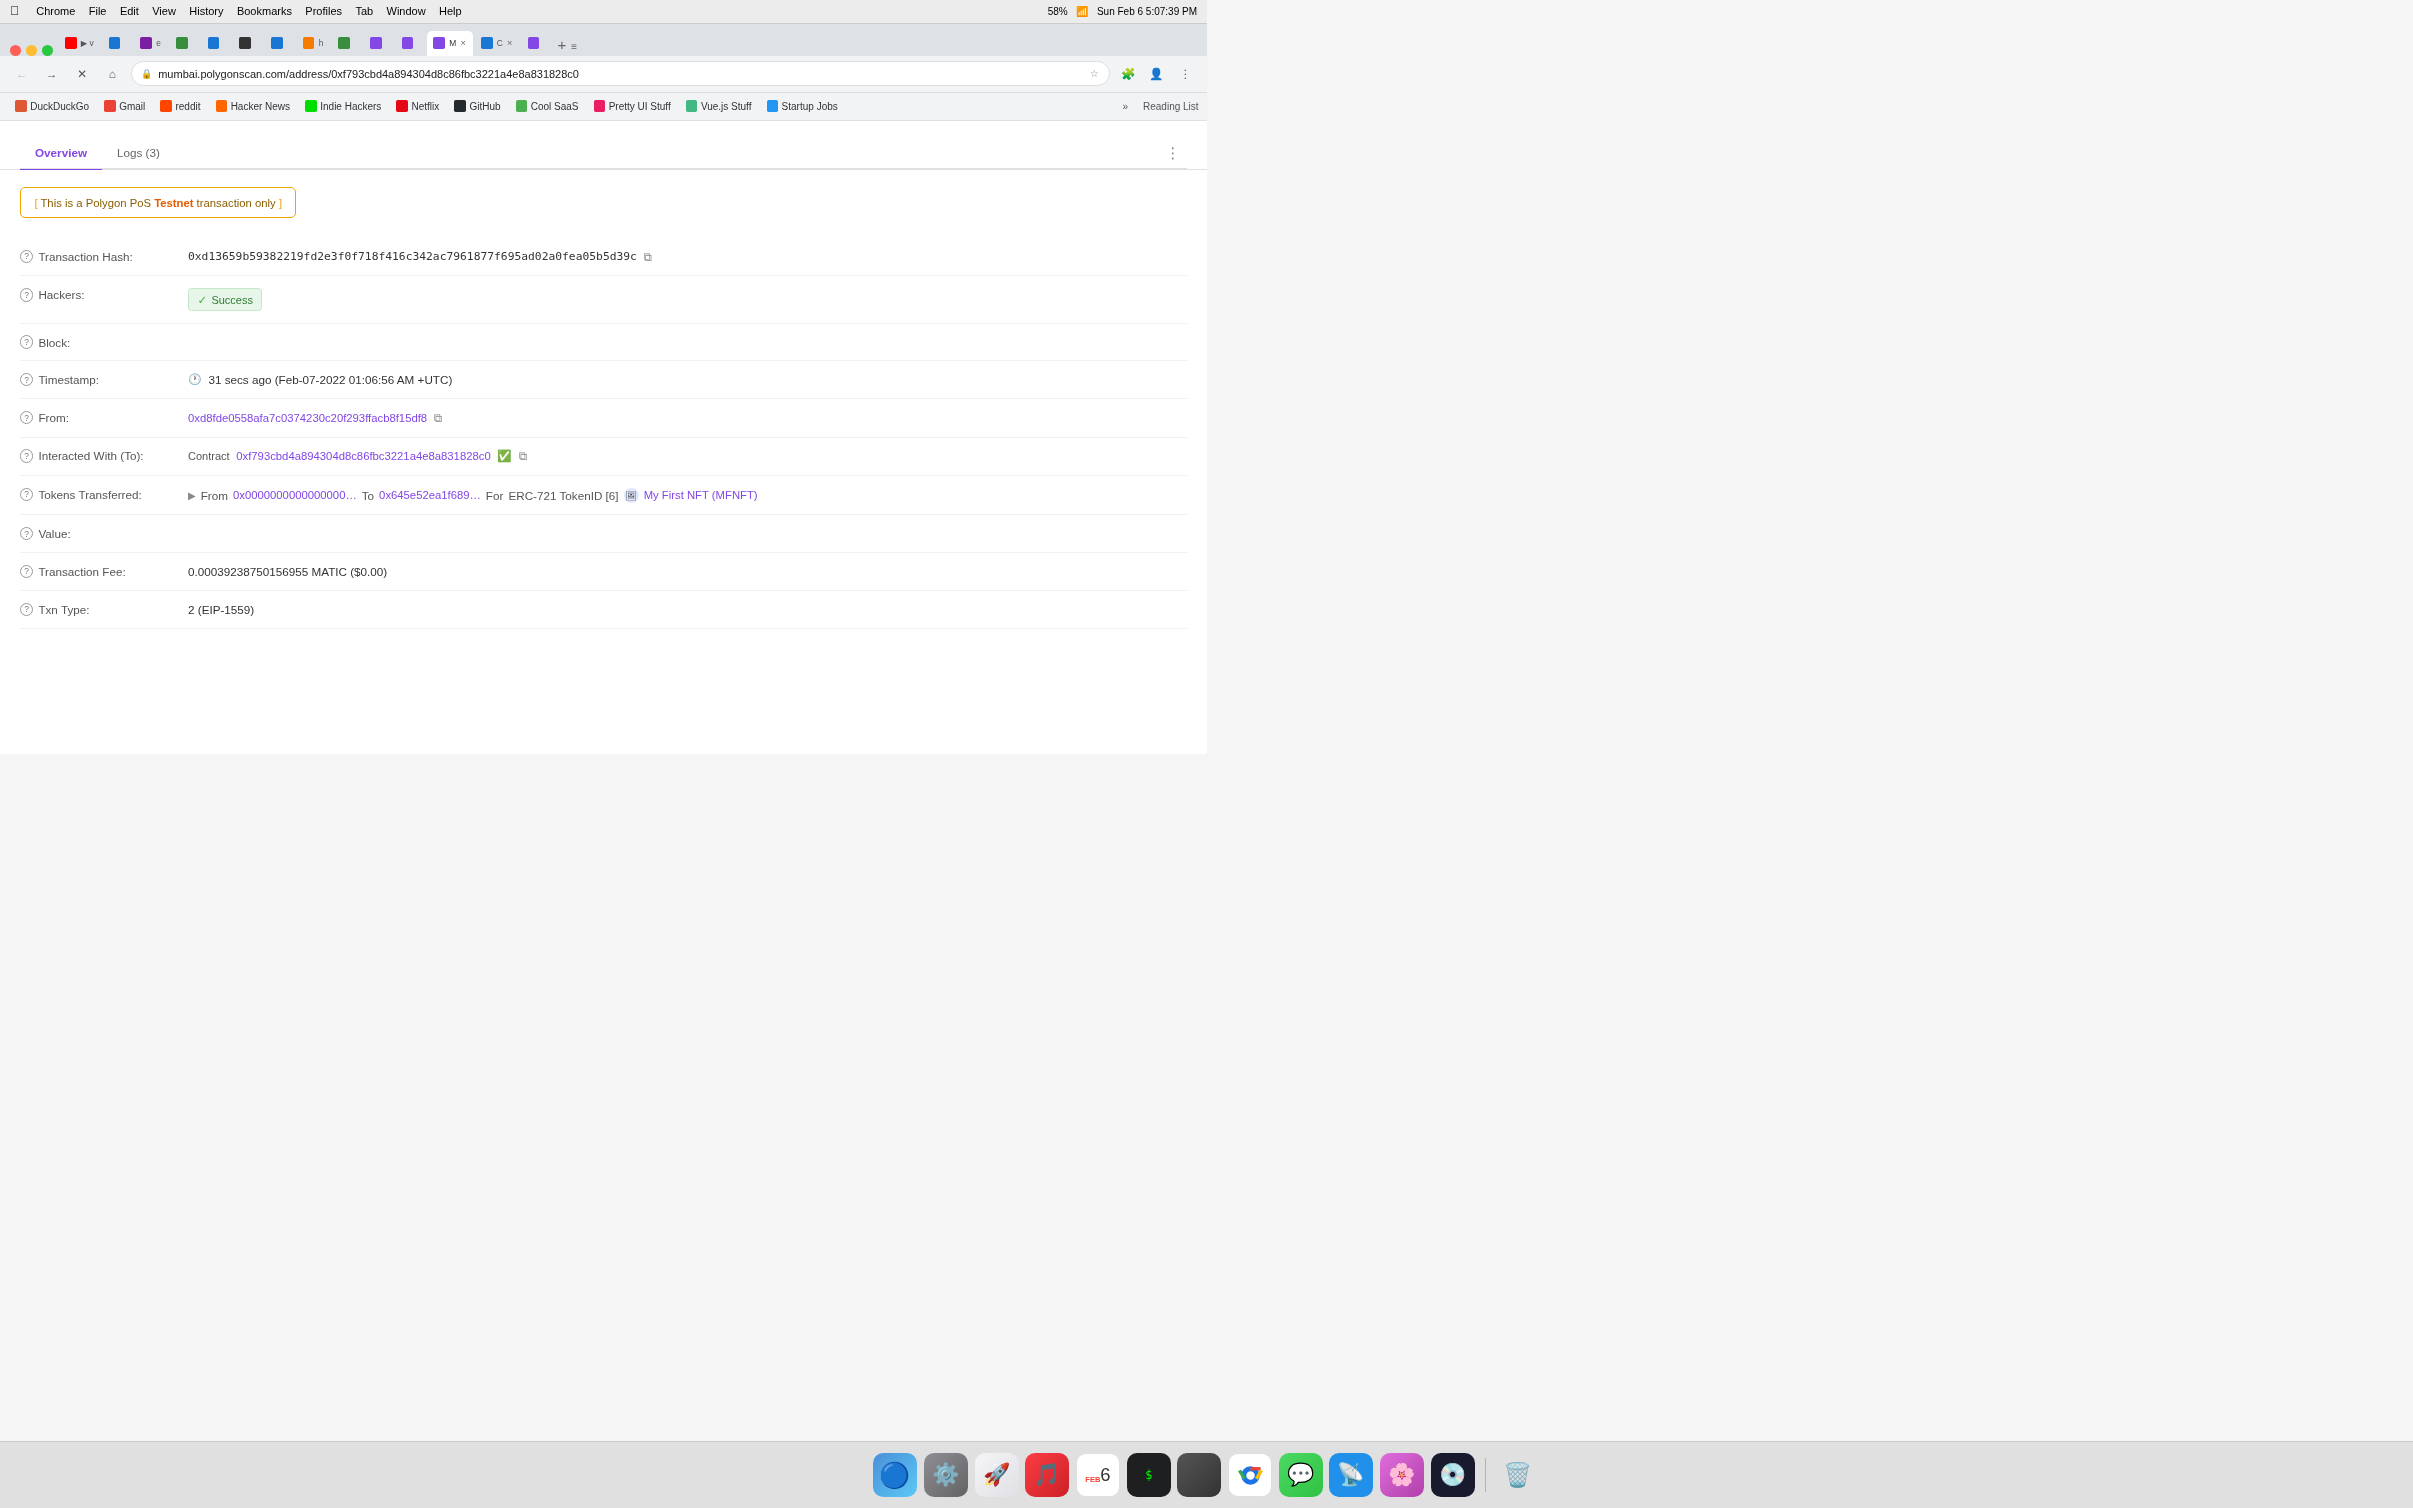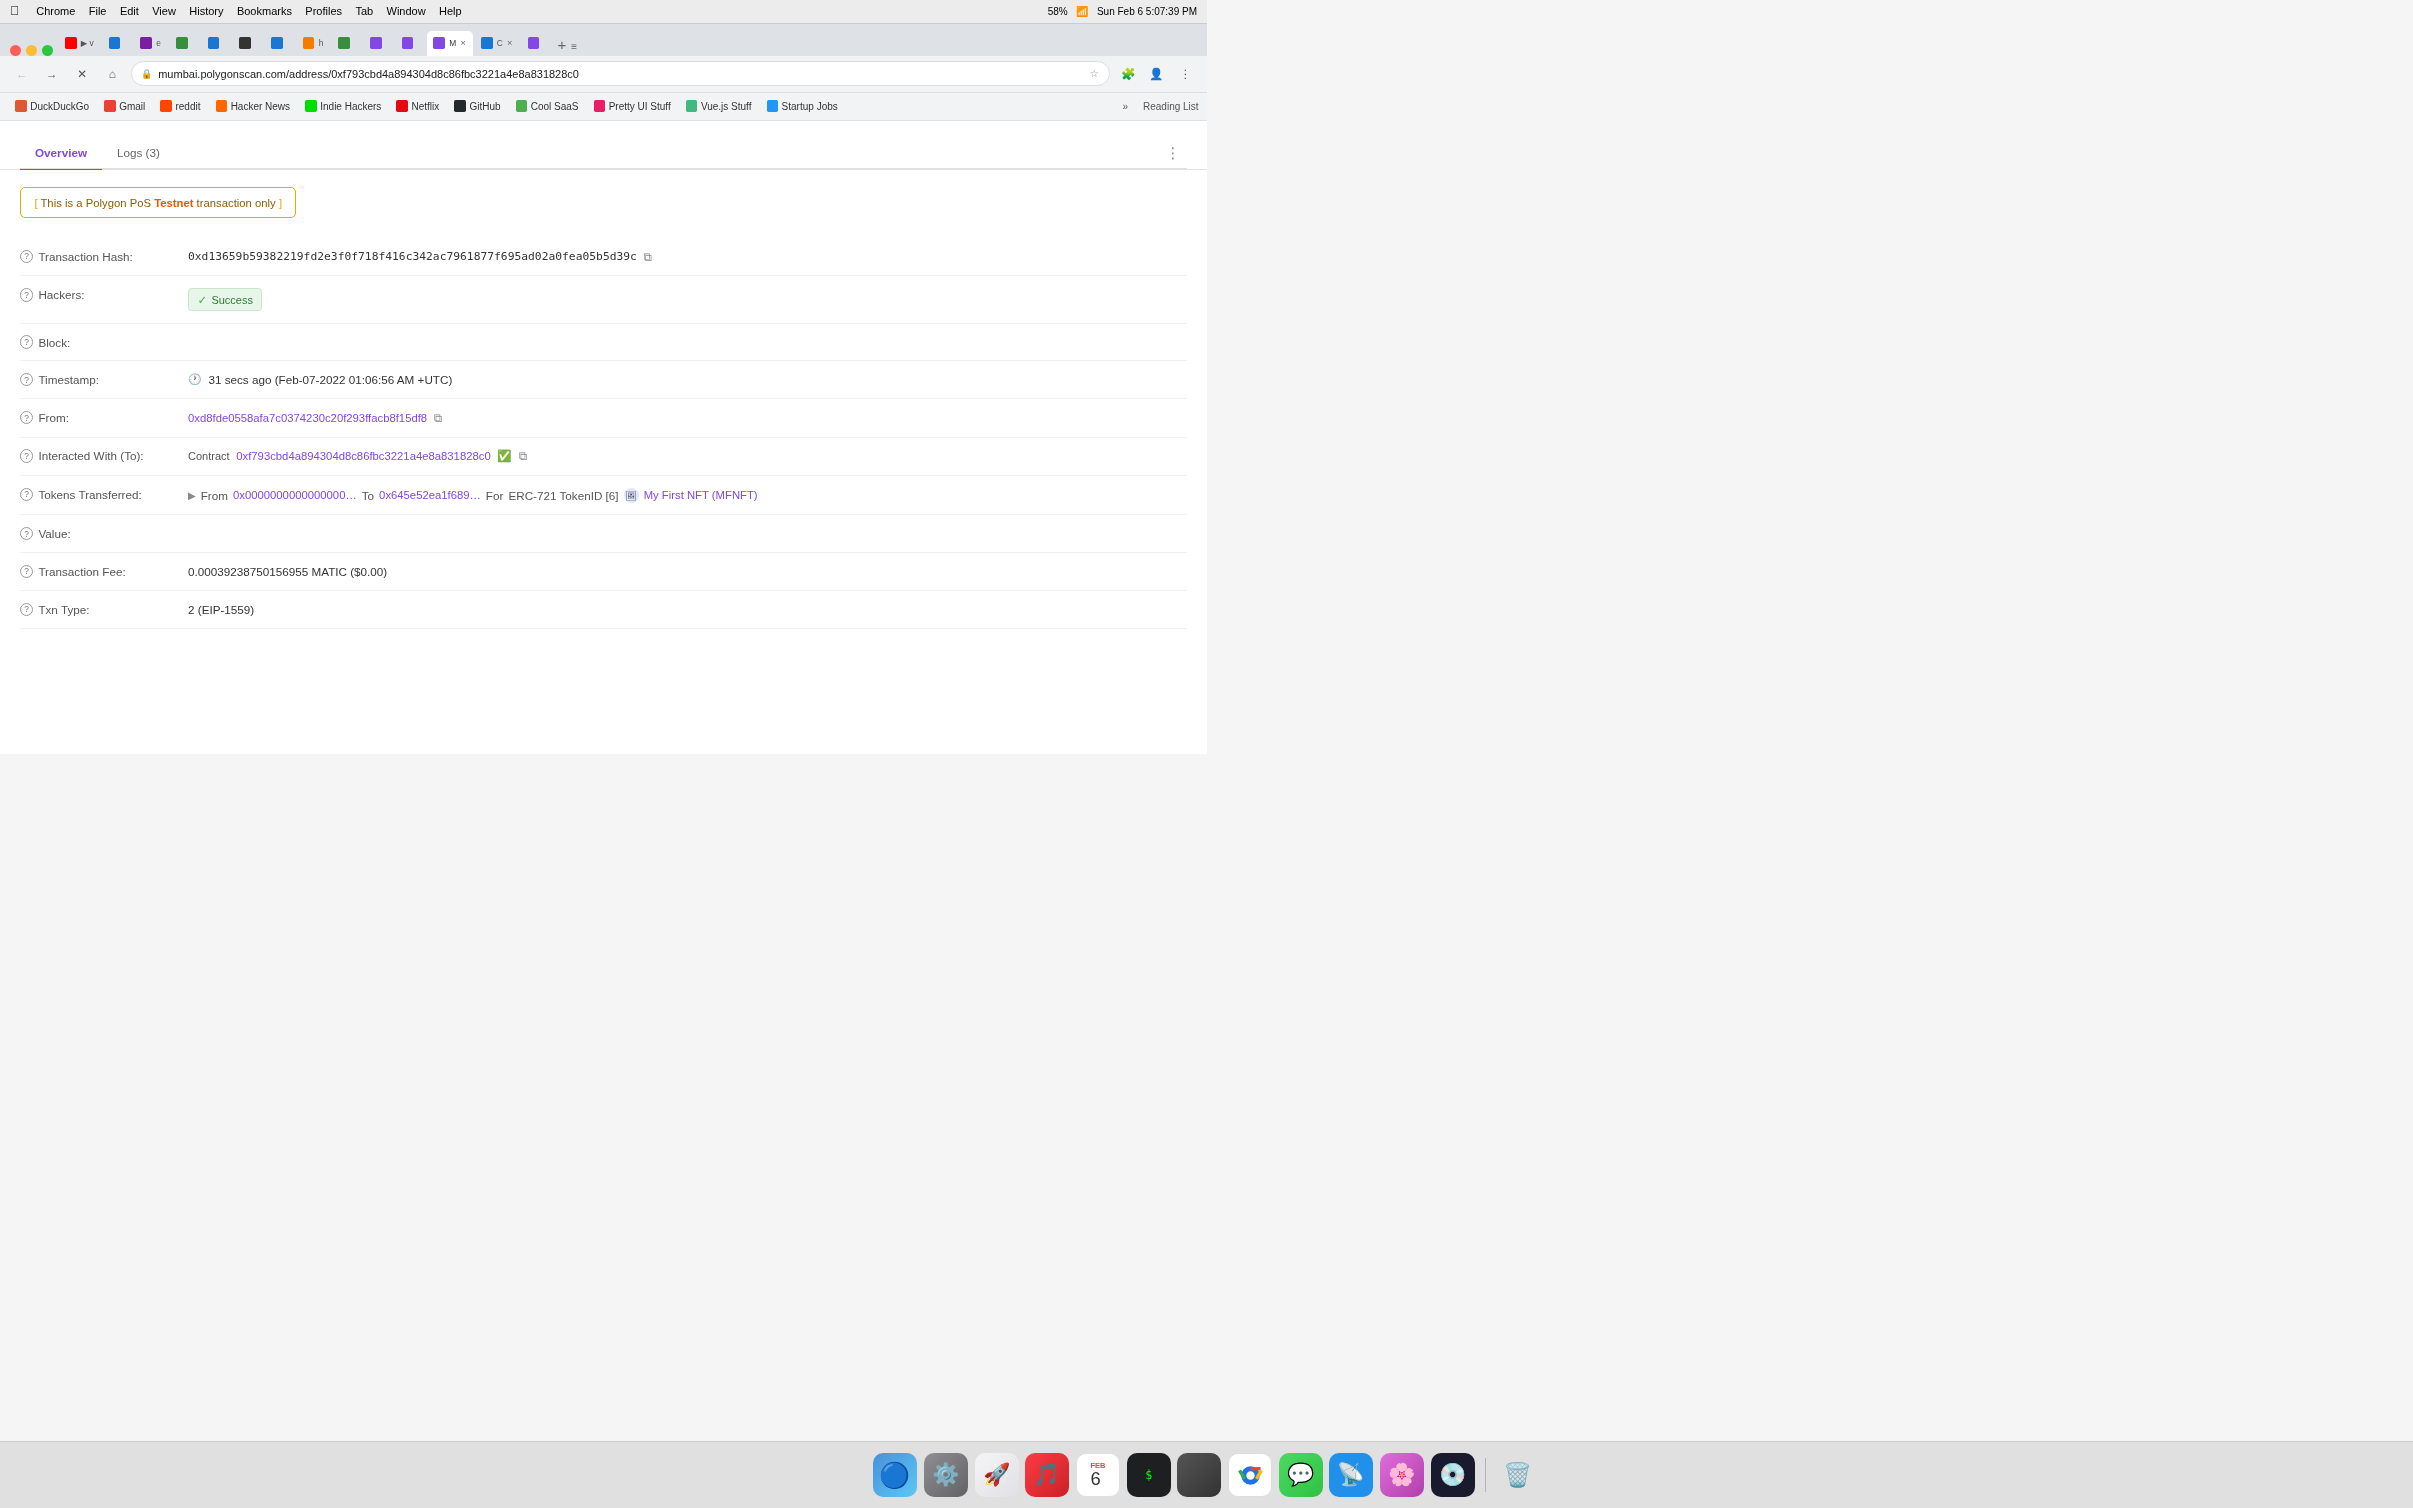--- a/index.html
+++ b/index.html
@@ -250,21 +250,21 @@
     .dock-item.terminal { background: #1d1f21; color: #fff; font-size: 13.4px; font-family: monospace; }
     .dock-item.sublime { background: linear-gradient(135deg, #555, #333); }
     .dock-item.chrome-dock { background: #fff; }
     .dock-item.messages { background: linear-gradient(135deg, #4cd964, #30c243); }
     .dock-item.signal { background: #2090ea; }
     .dock-item.pieris { background: linear-gradient(135deg, #e06ddc, #b040ac); }
     .dock-item.vinyls { background: #1a1a2e; }
     .dock-divider { width: 0.8px; height: 34px; background: rgba(0,0,0,0.2); margin: 0 3.4px; }
 
     .calendar-date {
-      display: flex; flex-direction: column; align-items: flex-start; justify-content: center;
+      display: flex; flex-direction: row; align-items: flex-end; justify-content: center;
       font-size: 8.4px; font-weight: 600;
     }
     .calendar-date .month { color: #f44336; font-size: 7.5px; text-transform: uppercase; }
     .calendar-date .day { font-size: 18.4px; font-weight: 300; color: #333; line-height: 1; }
     .small-tab {
       height: 25px;
       background: #dee1e6;
       border-radius: 5px 5px 0 0;
       display: flex; align-items: center; padding: 0 6.7px; gap: 4.2px;
       font-size: 9.2px; color: #555; min-width: 30px; max-width: 117px;

